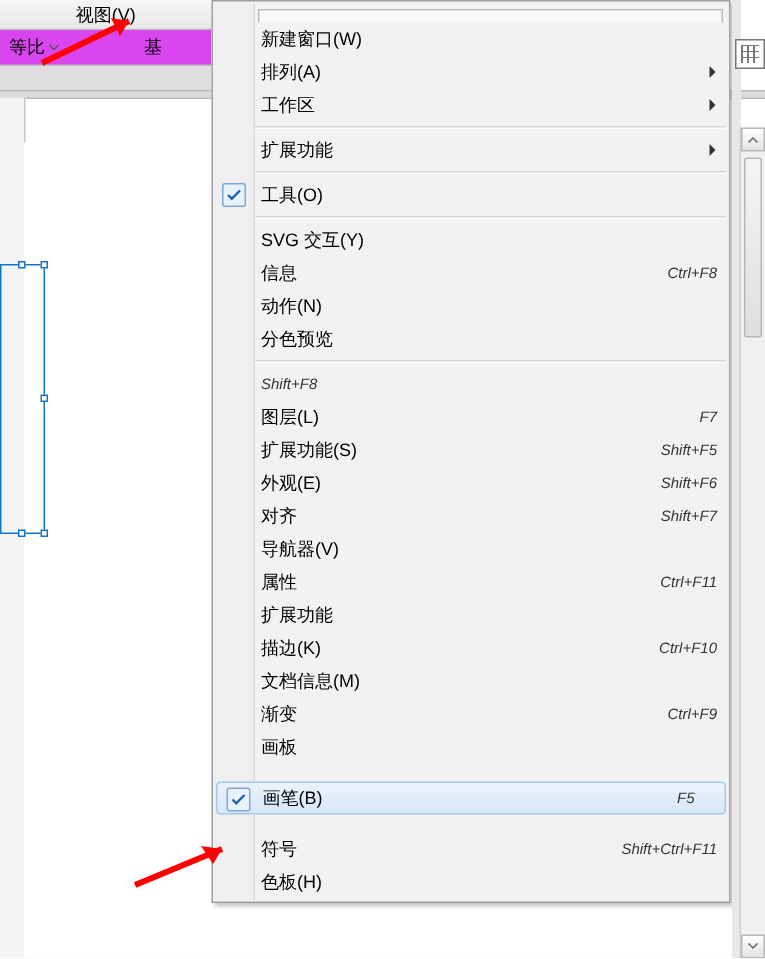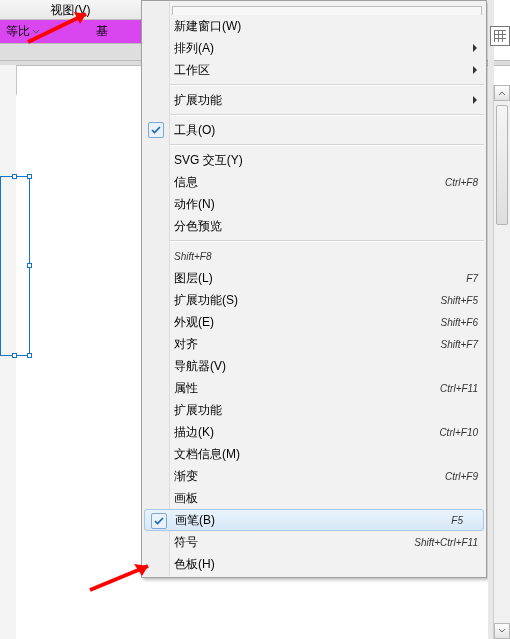--- a/index.html
+++ b/index.html
@@ -17,21 +17,21 @@
   .canvas{position:absolute;left:16px;top:95px;width:125px;height:544px;background:#fff;}
   .selrect{position:absolute;left:0px;top:176px;width:30px;height:180px;border:1px solid #1074c8;box-sizing:border-box;}
   .selrect .hnd{position:absolute;width:5px;height:5px;background:#fff;border:1px solid #1074c8;box-sizing:border-box;}
   .selrect .tr{right:-3px;top:-3px;} .selrect .mr{right:-3px;top:calc(50% - 3px);} .selrect .br{right:-3px;bottom:-3px;}
   .selrect .tm{left:calc(50% - 3px);top:-3px;} .selrect .bm{left:calc(50% - 3px);bottom:-3px;}
 
   .menu{position:absolute;left:141px;top:0;width:346px;background:#f2f2f2;border:1px solid #9f9f9f;box-shadow:2px 2px 3px rgba(0,0,0,.25);box-sizing:border-box;}
   .gutter{position:absolute;left:1px;top:1px;bottom:1px;width:26px;background:#efefef;border-right:1px solid #dcdcdc;}
   .items{position:relative;padding:2px 0;}
   .row{position:relative;display:flex;align-items:center;height:22px;padding:0 8px 0 32px;white-space:nowrap;}
-  .row.hover{background:linear-gradient(#eaf3fb,#d7e8f8);border:1px solid #a6c8e6;border-radius:3px;margin:0 2px;padding:0 20px 0 30px;height:20px;}
+  .row.hover{background:linear-gradient(#eaf3fb,#d7e8f8);border:1px solid #a6c8e6;border-radius:3px;margin:12px 2px;padding:0 20px 0 30px;height:20px;}
   .row .lbl{flex:1;font-size:12px;}
   .row .sc{font-size:10px;color:#333;font-style:italic;}
   .row .chk{position:absolute;left:6px;top:3px;width:14px;height:14px;border:1px solid #7da7d9;background:#e9f2fb;border-radius:2px;display:flex;align-items:center;justify-content:center;}
   .row .sub{position:absolute;right:8px;top:7px;}
   .sep{height:1px;margin:3px 2px 3px 28px;background:#d5d5d5;border-bottom:1px solid #fff;}
   .topstub{height:8px;margin:3px 4px 0 30px;border:1px solid #bcbcbc;border-bottom:none;background:#f8f8f8;}
 
   .arrow1{position:absolute;left:24px;top:6px;pointer-events:none;}
   .arrow2{position:absolute;left:86px;top:550px;pointer-events:none;}
   .rtool{position:absolute;right:0;top:26px;width:18px;height:18px;border:1px solid #777;background:#fff;display:flex;align-items:center;justify-content:center;}

